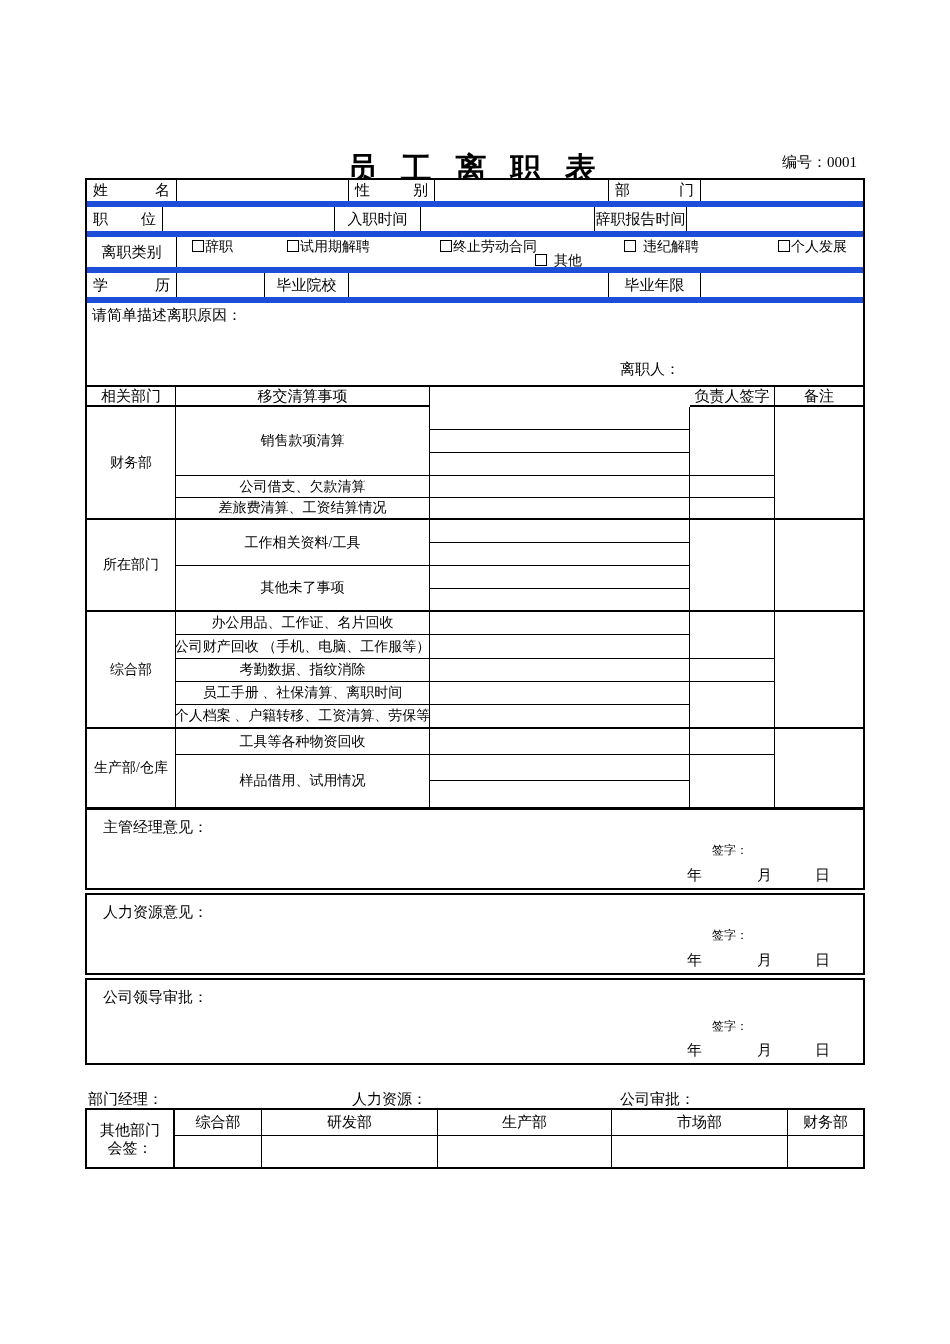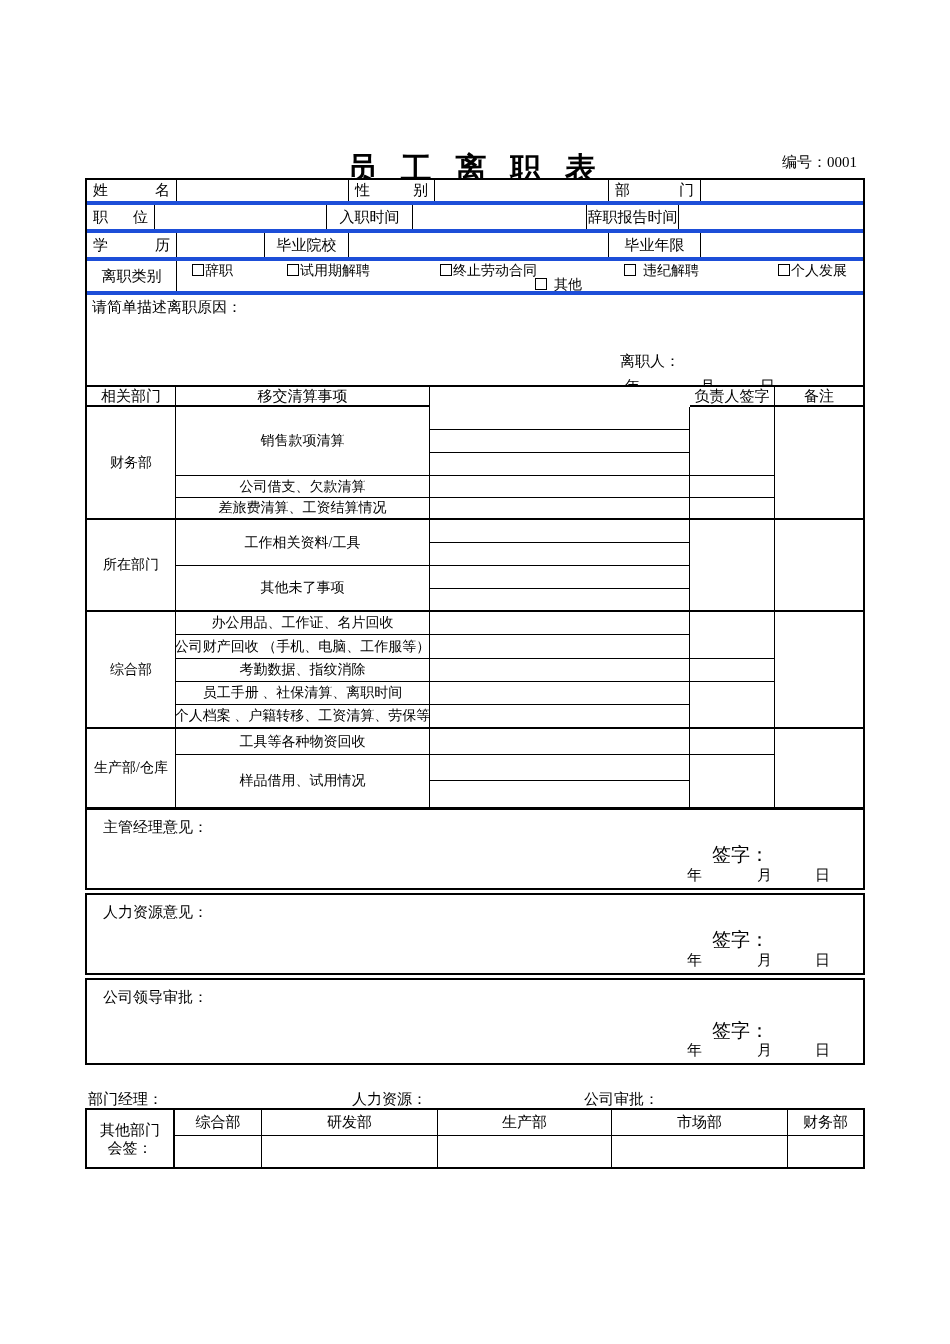--- a/index.html
+++ b/index.html
@@ -6,21 +6,21 @@
   body{font-family:"Liberation Serif","DejaVu Serif",serif;color:#000;}
   .canvas{position:relative;width:950px;height:1344px;background:#ffffff;overflow:hidden;}
 
   
   .title{position:absolute;left:0;top:108px;width:950px;text-align:center;
          font-size:31px;font-weight:bold;letter-spacing:8px;margin-top:40px;}
   .serial{position:absolute;left:85px;top:153px;width:772px;text-align:right;font-size:15px;}
 
   
   .info-block{position:absolute;left:85px;top:178px;width:780px;border:2px solid #000;box-sizing:border-box;background:#fff;}
-  .irow{display:flex;border-bottom:4px solid #1d4ed8;}
+  .irow{display:flex;border-bottom:6px solid #1d4ed8;}
   .icell{box-sizing:border-box;border-right:1px solid #000;font-size:15px;overflow:hidden;white-space:nowrap;}
   .icell.last{border-right:none;}
   .lbl{padding:0 6px;}
   .stretch{text-align:justify;text-align-last:justify;}
   .center{text-align:center;padding:0;}
   .h21{height:21px;line-height:21px;}
   .h24{height:24px;line-height:24px;}
   .h30{height:30px;}
   .cat-label{display:flex;align-items:center;justify-content:center;padding:0;}
   .opts{position:relative;font-size:14px;}
@@ -48,33 +48,33 @@
   .sb{border-bottom-width:2px;}
   .nb{border-bottom:none;}
   .nr{border-right:none;}
 
   
   .opbox{position:absolute;left:85px;width:780px;border:2px solid #000;box-sizing:border-box;background:#fff;}
   .op1{top:808px;height:82px;}
   .op2{top:893px;height:82px;}
   .op3{top:978px;height:87px;}
   .op-label{position:absolute;left:16px;top:8px;font-size:15px;}
-  .op-sign{position:absolute;left:625px;top:32px;font-size:19px;}
+  .op-sign{position:absolute;left:625px;top:32px;font-size:12px;}
   .op3 .op-sign{top:38px;}
   .op-date{position:absolute;top:56px;left:0;width:776px;font-size:15px;}
   .op3 .op-date{top:61px;}
   .od-y{position:absolute;left:600px;}
   .od-m{position:absolute;left:670px;}
   .od-d{position:absolute;left:728px;}
 
   
   .footline{position:absolute;left:0;top:1090px;width:950px;height:20px;font-size:15px;text-decoration:underline;}
   .f1{position:absolute;left:88px;}
   .f2{position:absolute;left:352px;}
-  .f3{position:absolute;left:584px;}
+  .f3{position:absolute;left:620px;}
 
   
   .csign{position:absolute;left:85px;top:1108px;border:2px solid #000;background:#fff;
      display:grid;grid-template-columns:88px 87px 176px 174px 176px 75px;grid-template-rows:26px 31px;}
   .cscell{box-sizing:border-box;border-right:1px solid #000;border-bottom:1px solid #000;
      display:flex;align-items:center;justify-content:center;font-size:15px;background:#fff;overflow:hidden;}
   .cs-label{grid-area:1/1/3/2;border-right-width:2px;border-bottom:none;flex-direction:column;line-height:18px;}
   .cs-blank{border-bottom:none;}
 </style>
 </head>
@@ -88,45 +88,45 @@
   <div class="info-block">
     <div class="irow">
       <div class="icell lbl stretch h21" style="width:90px">姓名</div>
       <div class="icell h21" style="width:172px"></div>
       <div class="icell lbl stretch h21" style="width:86px">性别</div>
       <div class="icell h21" style="width:174px"></div>
       <div class="icell lbl stretch h21" style="width:92px">部门</div>
       <div class="icell h21 last" style="width:162px"></div>
     </div>
     <div class="irow">
-      <div class="icell lbl stretch h24" style="width:68px">职位</div>
+      <div class="icell lbl stretch h24" style="width:76px">职位</div>
       <div class="icell h24" style="width:172px"></div>
       <div class="icell center h24" style="width:86px">入职时间</div>
       <div class="icell h24" style="width:174px"></div>
       <div class="icell center h24" style="width:92px">辞职报告时间</div>
-      <div class="icell h24 last" style="width:162px"></div>
-    </div>
-    <div class="irow">
-      <div class="icell lbl stretch h24" style="width:90px">学历</div>
-      <div class="icell h24" style="width:88px"></div>
-      <div class="icell center h24" style="width:84px">毕业院校</div>
-      <div class="icell h24" style="width:260px"></div>
-      <div class="icell center h24" style="width:92px">毕业年限</div>
       <div class="icell h24 last" style="width:162px"></div>
     </div>
     <div class="irow">
       <div class="icell cat-label h30" style="width:90px">离职类别</div>
       <div class="icell opts h30 last" style="width:686px">
         <span class="opt" style="left:15px"><span class="cbx"></span><span>辞职</span></span>
         <span class="opt" style="left:110px"><span class="cbx"></span><span>试用期解聘</span></span>
         <span class="opt" style="left:263px"><span class="cbx"></span><span>终止劳动合同</span></span>
         <span class="opt" style="left:447px"><span class="cbx gap"></span><span>违纪解聘</span></span>
         <span class="opt" style="left:601px"><span class="cbx"></span><span>个人发展</span></span>
         <span class="opt opt-other" style="left:358px"><span class="cbx gap"></span><span>其他</span></span>
       </div>
+    </div>
+    <div class="irow">
+      <div class="icell lbl stretch h24" style="width:90px">学历</div>
+      <div class="icell h24" style="width:88px"></div>
+      <div class="icell center h24" style="width:84px">毕业院校</div>
+      <div class="icell h24" style="width:260px"></div>
+      <div class="icell center h24" style="width:92px">毕业年限</div>
+      <div class="icell h24 last" style="width:162px"></div>
     </div>
     <div class="reason">
       <span class="reason-prompt">请简单描述离职原因：</span>
       <span class="leaver">离职人：</span>
       <span class="r-year">年</span>
       <span class="r-month">月</span>
       <span class="r-day">日</span>
     </div>
   </div>
 

